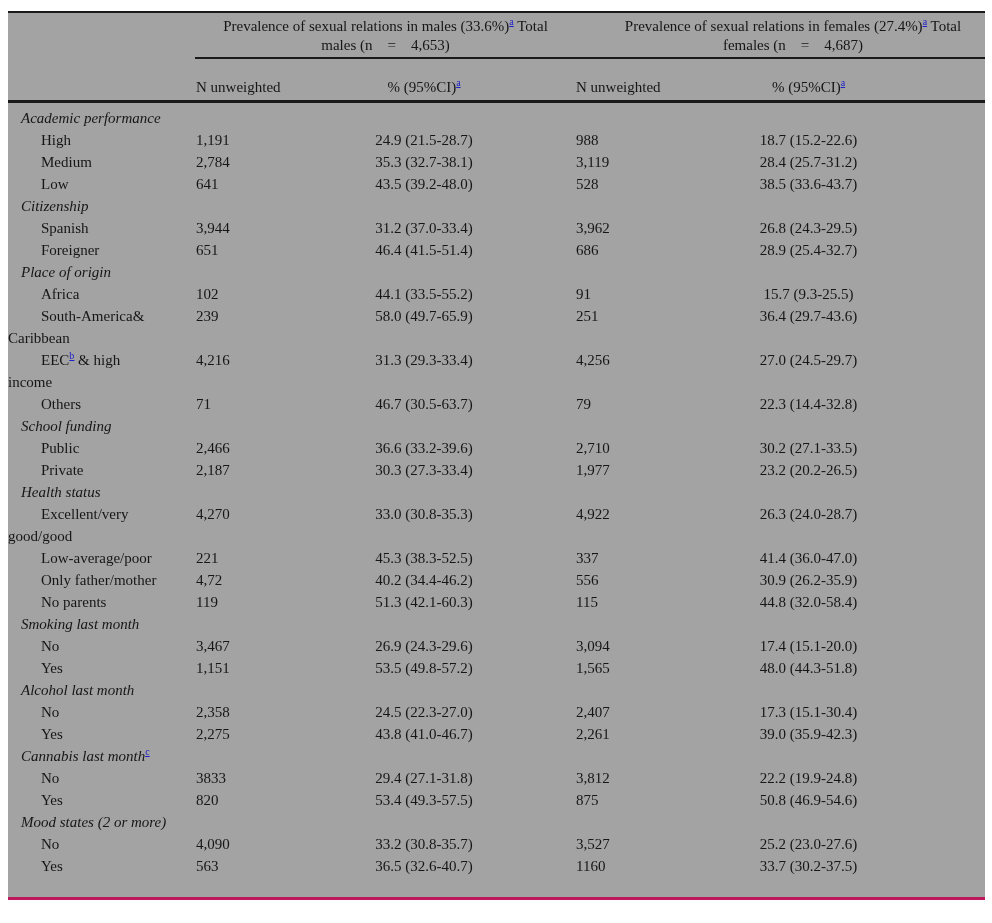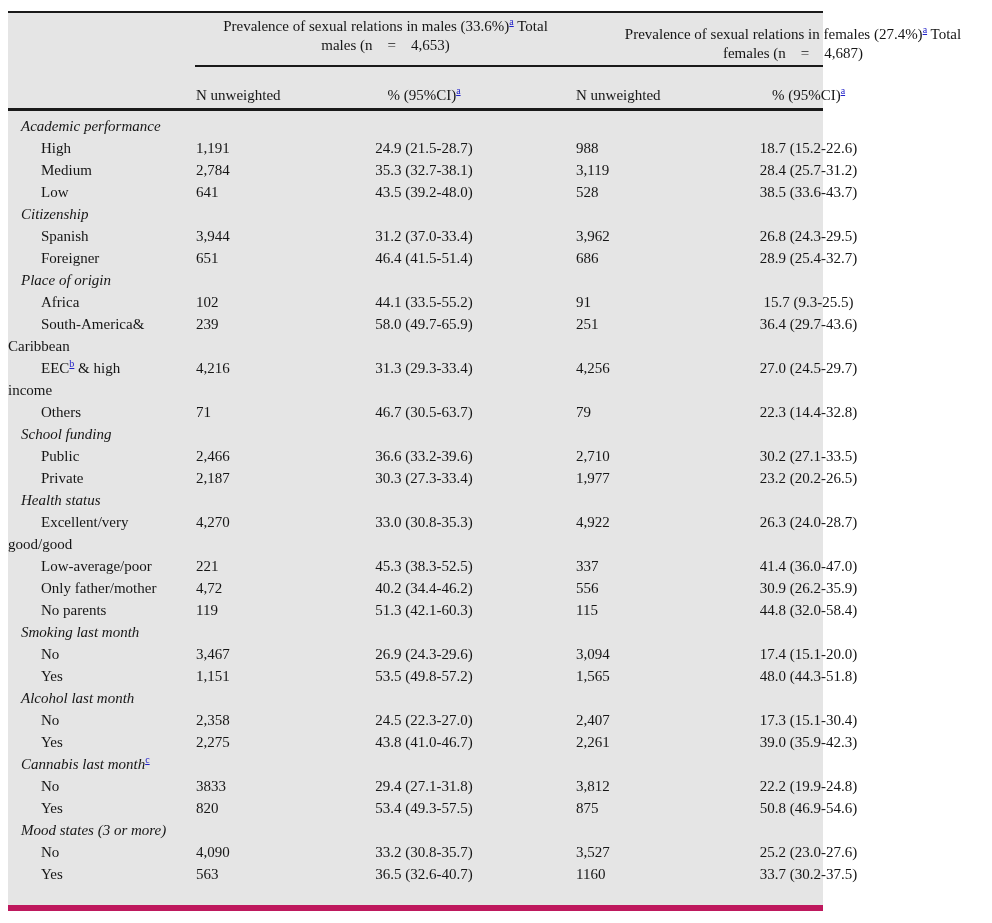--- a/index.html
+++ b/index.html
@@ -4,32 +4,32 @@
 <style>
   html,body { margin:0; padding:0; }
   body {
     width:992px; height:923px; background:#ffffff;
     font-family:"Liberation Serif", serif; color:#161616;
     position:relative; overflow:hidden;
   }
   * { box-sizing:border-box; }
 
   .sheet {
-    position:absolute; left:8px; top:11px; width:815px;
-    background:#e5e5e5;
+    position:absolute; left:8px; top:11px; width:977px;
+    background:#a3a3a3;
     border-top:2px solid #1a1a1a;
-    border-bottom:6px solid #be185d;
+    border-bottom:3px solid #be185d;
   }
 
   
   .group-row { display:flex; padding-top:4px; font-size:15px; }
   .g-stub { width:187px; flex:none; }
   .group { text-align:center; }
   .group.male { width:381px; flex:none; }
-  .group.female { width:409px; flex:none; padding-left:25px;margin-top:8px; }
+  .group.female { width:409px; flex:none; padding-left:25px; }
   .g-line1, .g-line2 { line-height:19px; white-space:nowrap; }
   .g-line2 { white-space:pre; }
   .group-underline { margin-left:187px; margin-top:2px; border-bottom:2px solid #1a1a1a; height:0; }
   .sub-row { display:flex; font-size:15px; line-height:22px; padding:1px 0 2px 0; border-bottom:3px solid #1a1a1a;margin-top:16px; }
 
   .c1 { width:187px; flex:none; }
   .c2 { width:113px; flex:none; padding-left:1px; }
   .c3 { width:268px; flex:none; text-align:center; padding-right:36px; }
   .c4 { width:122px; flex:none; }
   .c5 { width:286px; flex:none; text-align:center; padding-right:65px; }
@@ -272,21 +272,21 @@
         <div class="cell c5">22.2 (19.9-24.8)</div>
       </div>
       <div class="row item">
         <div class="cell stub">Yes</div>
         <div class="cell c2">820</div>
         <div class="cell c3">53.4 (49.3-57.5)</div>
         <div class="cell c4">875</div>
         <div class="cell c5">50.8 (46.9-54.6)</div>
       </div>
       <div class="row section">
-        <div class="cell stub">Mood states (3 or more)</div>
+        <div class="cell stub">Mood states (2 or more)</div>
         <div class="cell c2"></div>
         <div class="cell c3"></div>
         <div class="cell c4"></div>
         <div class="cell c5"></div>
       </div>
       <div class="row item">
         <div class="cell stub">No</div>
         <div class="cell c2">4,090</div>
         <div class="cell c3">33.2 (30.8-35.7)</div>
         <div class="cell c4">3,527</div>

